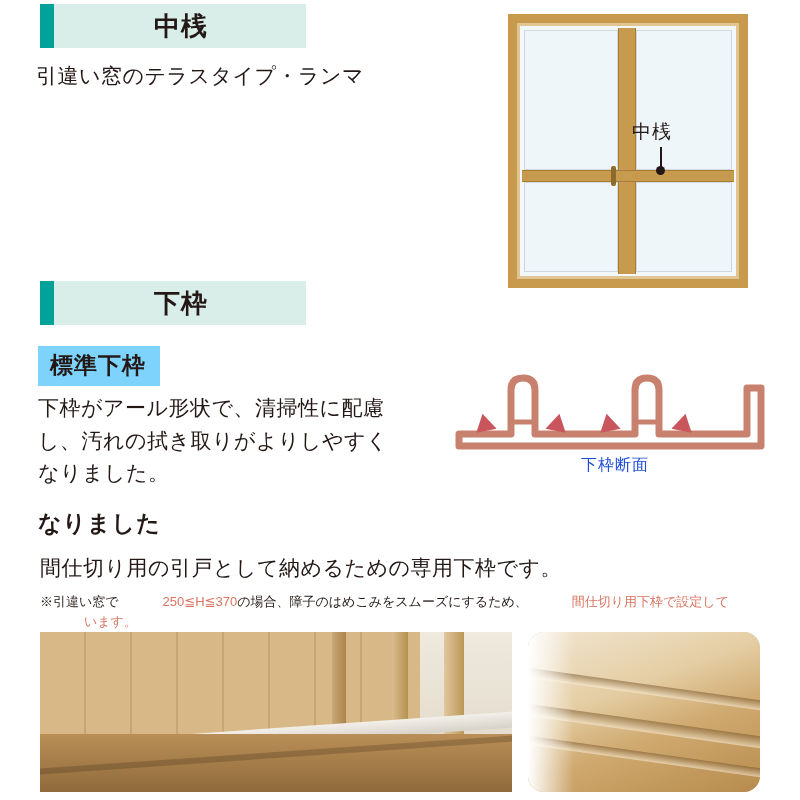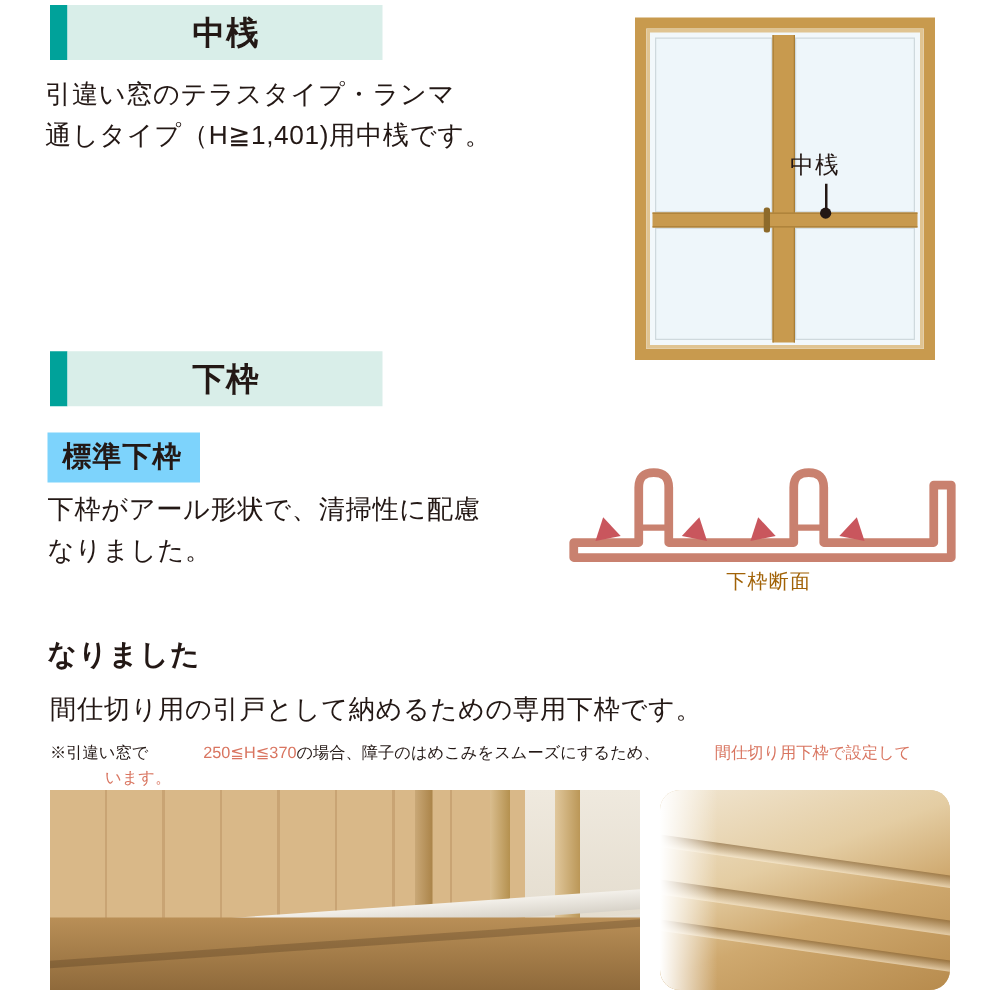--- a/index.html
+++ b/index.html
@@ -162,21 +162,21 @@
     width: 320px;
     height: 118px;
   }
   .sill-caption {
     position: absolute;
     left: 455px;
     top: 455px;
     width: 320px;
     text-align: center;
     font-size: 16px;
-    color: #a16207;
+    color: #1d4ed8;
     letter-spacing: 1px;
   }
 
   
   .photo-main {
     position: absolute;
     left: 40px;
     top: 632px;
     width: 472px;
     height: 160px;
@@ -234,21 +234,20 @@
 
 <div class="section-bar" style="left:40px; top:4px; width:266px;">
   <div class="bar-accent"></div>
   <div class="bar-body">
     <span class="bar-title">中桟</span>
   </div>
 </div>
 
 <div class="body-text" style="left:36px; top:60px; width:450px;">
   <div>引違い窓のテラスタイプ・ランマ</div>
-  <div>通しタイプ（H≧1,401)用中桟です。</div>
 </div>
 
 <div class="window-diagram">
   <div class="win-frame"></div>
   <div class="win-frame-inner"></div>
 
   <div class="glass" style="left:16px; top:16px; width:94px; height:140px;"></div>
   <div class="glass" style="left:128px; top:16px; width:96px; height:140px;"></div>
 
   <div class="glass" style="left:16px; top:168px; width:94px; height:90px;"></div>
@@ -269,20 +268,21 @@
   <div class="bar-accent"></div>
   <div class="bar-body">
     <span class="bar-title">下枠</span>
   </div>
 </div>
 
 <div class="sub-chip" style="left:38px; top:346px;">標準下枠</div>
 
 <div class="body-text" style="left:38px; top:392px; width:420px;">
   <div>下枠がアール形状で、清掃性に配慮</div>
+  <div>し、汚れの拭き取りがよりしやすく</div>
   <div>なりました。</div>
 </div>
 
 <div class="sill-diagram">
   <svg width="320" height="118" viewBox="0 0 320 118">
 
     <path d="M4,78 L4,66 L56,66 L56,22 Q56,10 68,10 Q80,10 80,22 L80,66 L180,66 L180,22 Q180,10 192,10 Q204,10 204,22 L204,66 L292,66 L292,20 L306,20 L306,78 Z" fill="none" stroke="#c9816f" stroke-width="7" stroke-linejoin="round"></path>
 
     <path d="M56,54 L80,54" stroke="#c9816f" stroke-width="5"></path>
     <path d="M180,54 L204,54" stroke="#c9816f" stroke-width="5"></path>

